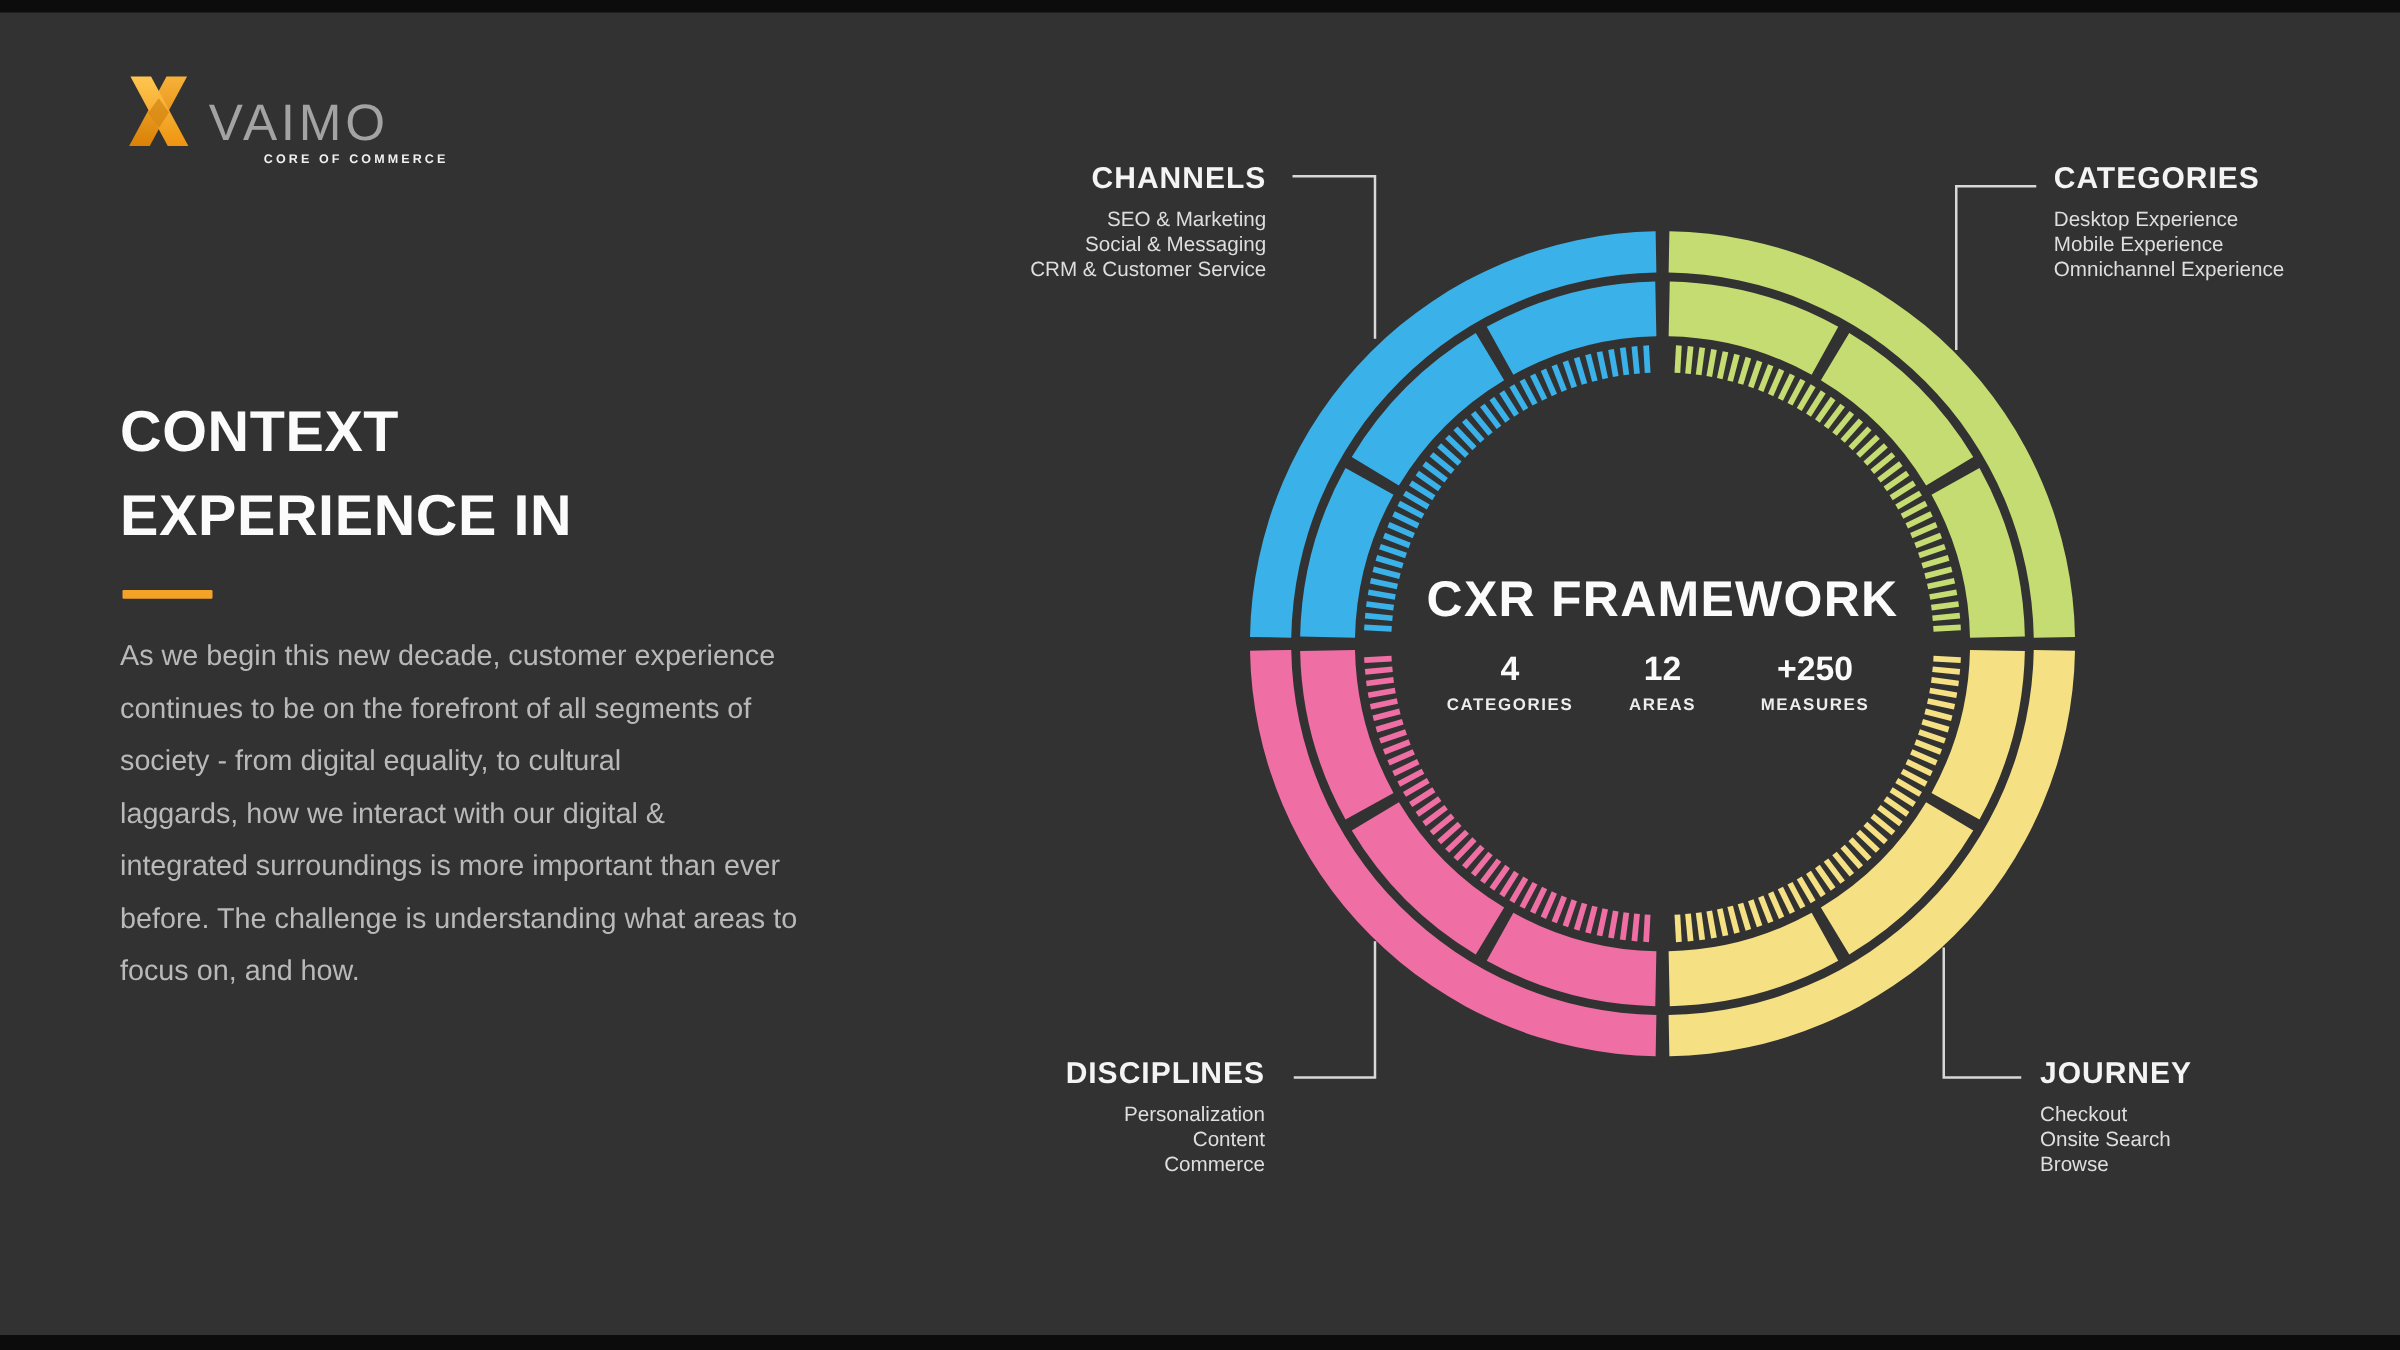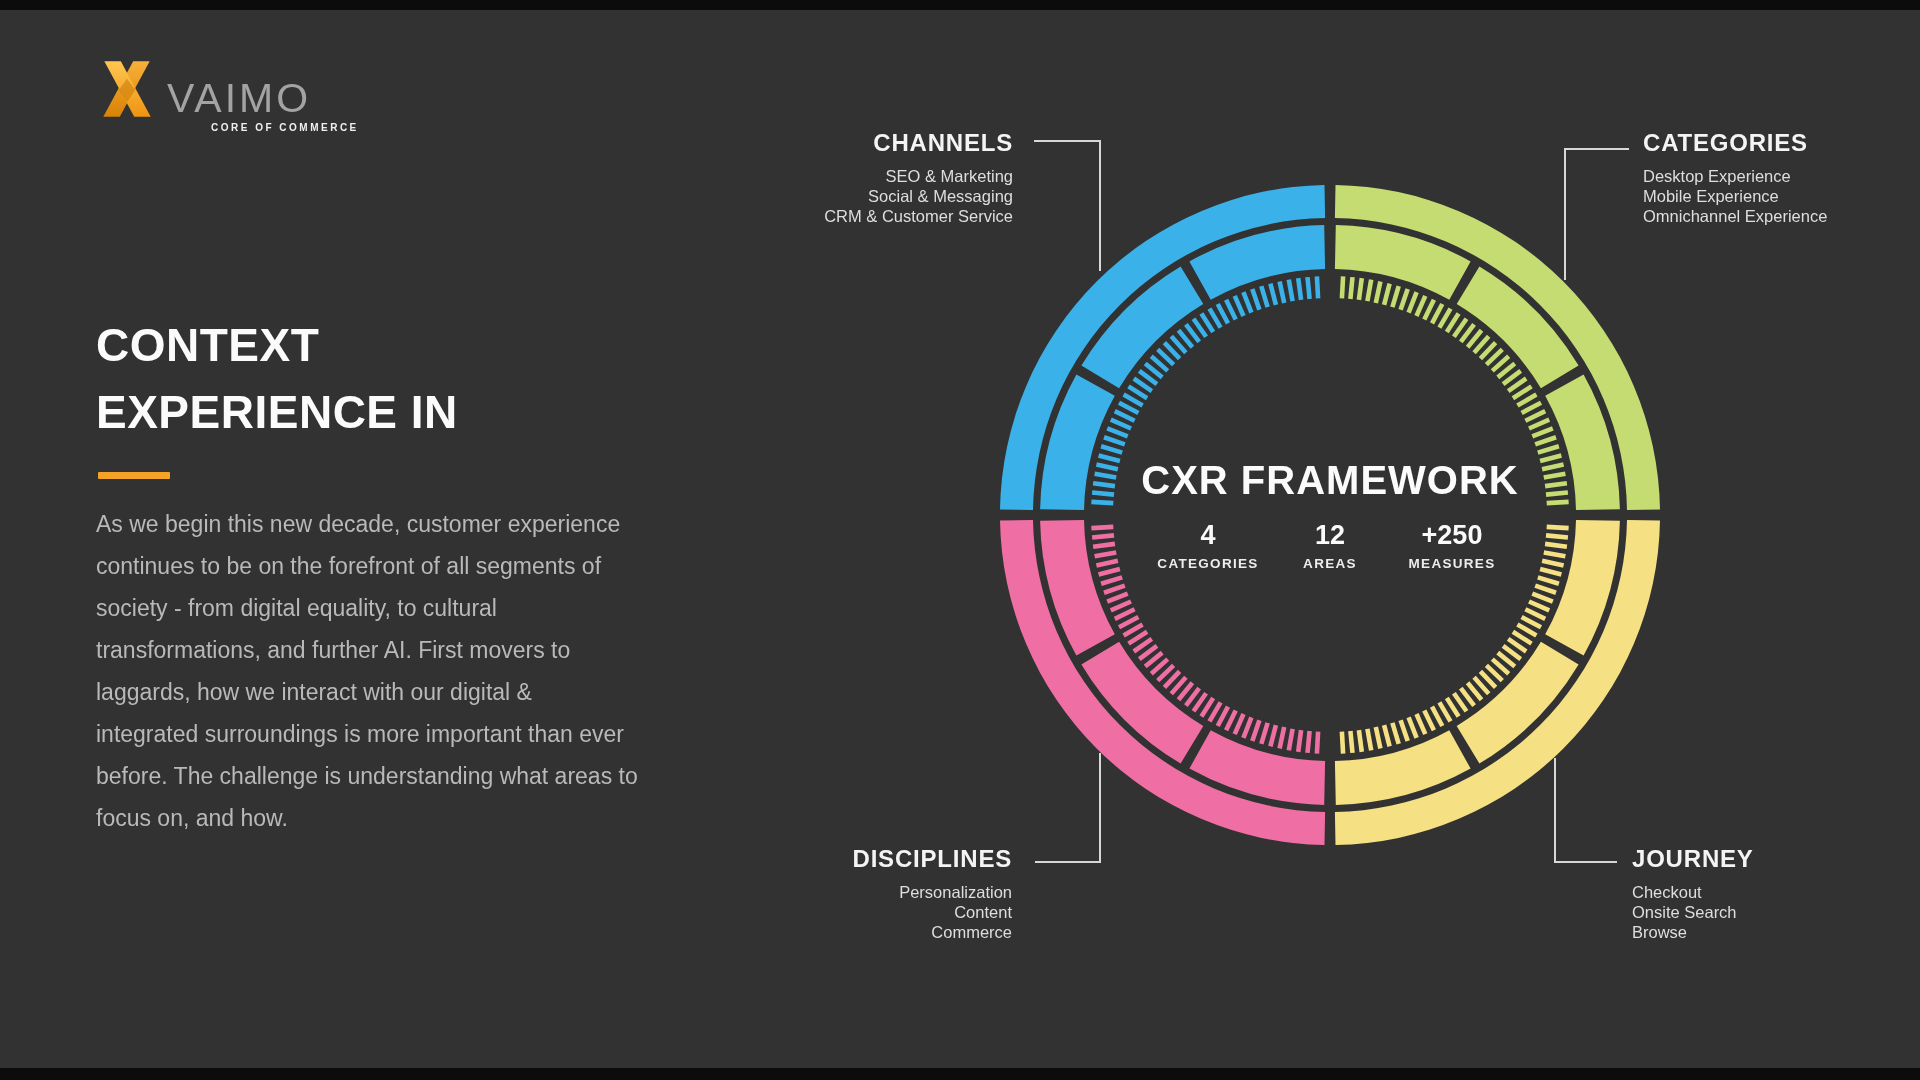--- a/index.html
+++ b/index.html
@@ -77,21 +77,20 @@
   </div>
 
   <div class="intro">
     <div class="h1line">CONTEXT</div>
     <div class="h1line">EXPERIENCE IN</div>
     <div class="rule"></div>
     <div class="paragraph">
       <div class="pline">As we begin this new decade, customer experience</div>
       <div class="pline">continues to be on the forefront of all segments of</div>
       <div class="pline">society - from digital equality, to cultural</div>
-      <div class="pline">transformations, and further AI. First movers to</div>
       <div class="pline">laggards, how we interact with our digital &amp;</div>
       <div class="pline">integrated surroundings is more important than ever</div>
       <div class="pline">before. The challenge is understanding what areas to</div>
       <div class="pline">focus on, and how.</div>
     </div>
   </div>
 
   <svg id="diagram-svg" width="1920" height="1080" viewBox="0 0 1920 1080">
       <path d="M1000.0 509.5 A330 330 0 0 1 1324.5 185.0 L1325.1 218.0 A297 297 0 0 0 1033.0 510.1 Z" fill="#3ab2e9"></path>
       <path d="M1040.1 509.2 A290 290 0 0 1 1076.4 374.4 L1114.8 395.7 A246 246 0 0 0 1084.0 510.1 Z" fill="#3ab2e9"></path>

